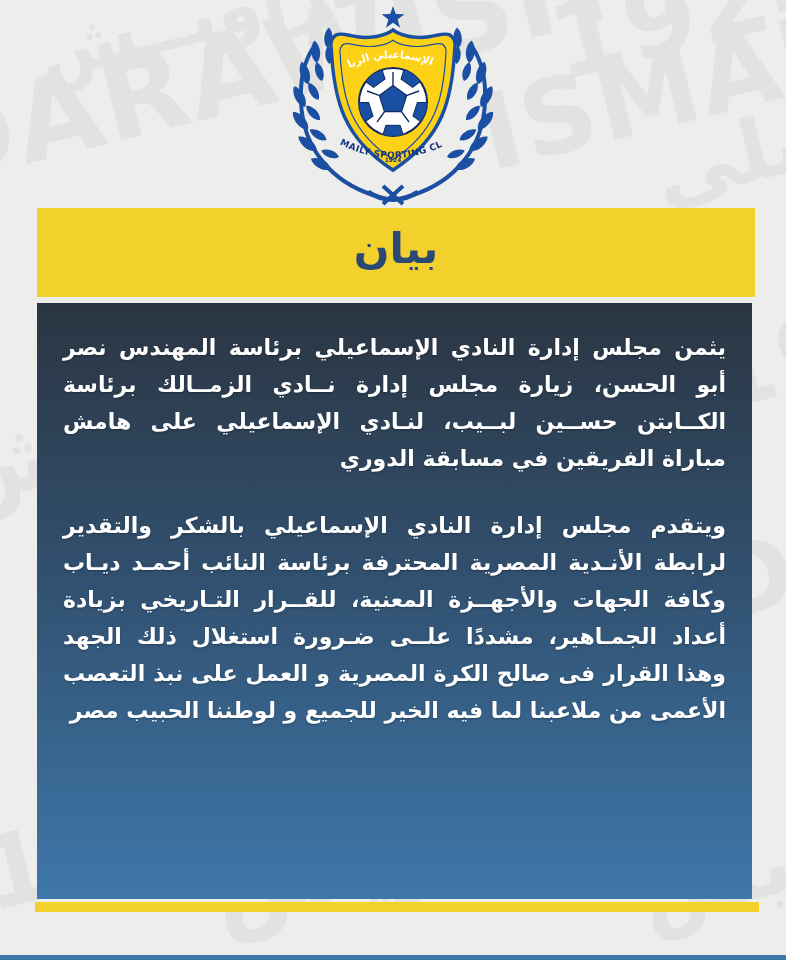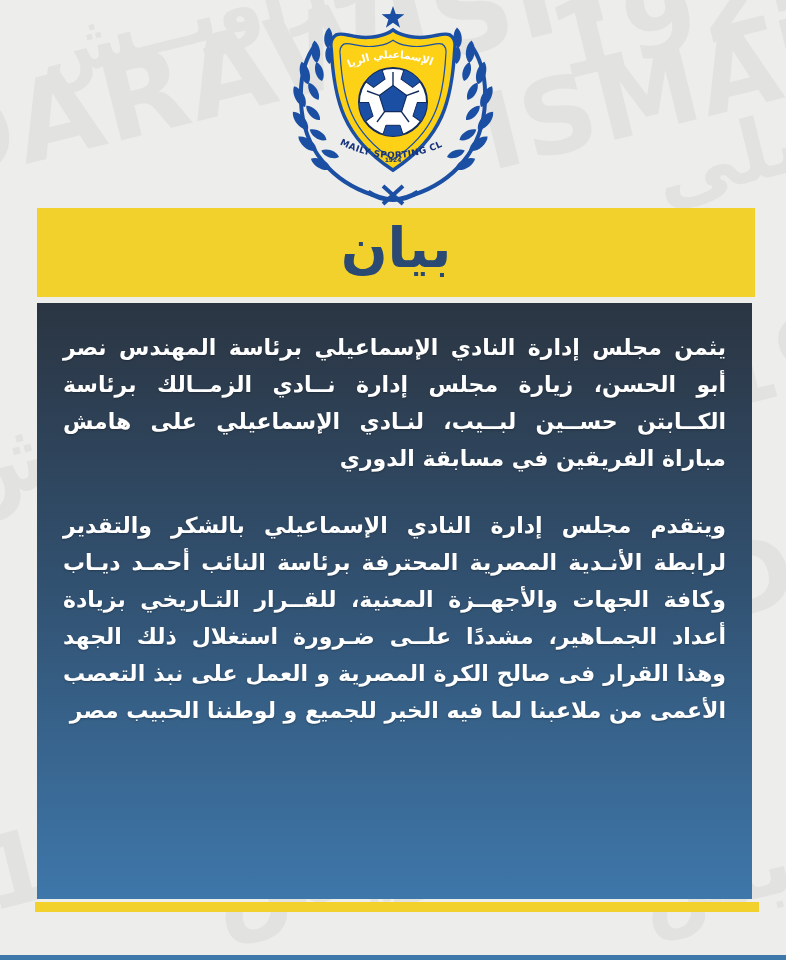--- a/index.html
+++ b/index.html
@@ -29,21 +29,21 @@
   
   .banner{
     position:absolute;left:37px;top:208px;width:718px;height:89px;
     background:var(--yellow,#F3D12D);
     display:flex;align-items:center;justify-content:center;
     z-index:2;
   }
   .banner h1{
     margin:0;
     color:var(--banner-text,#2B4A73);
-    font-size:55px;font-weight:bold;
+    font-size:42px;font-weight:bold;
     line-height:1;
     padding-bottom:8px;
   }
   
   .statement{
     position:absolute;left:37px;top:303px;width:715px;height:596px;
     background:linear-gradient(180deg,var(--box-top,#2B3542) 0%,var(--box-mid,#31506F) 46%,var(--box-bottom,#3E77AA) 100%);
     z-index:2;
     box-sizing:border-box;
     padding:26px 26px 0 26px;

